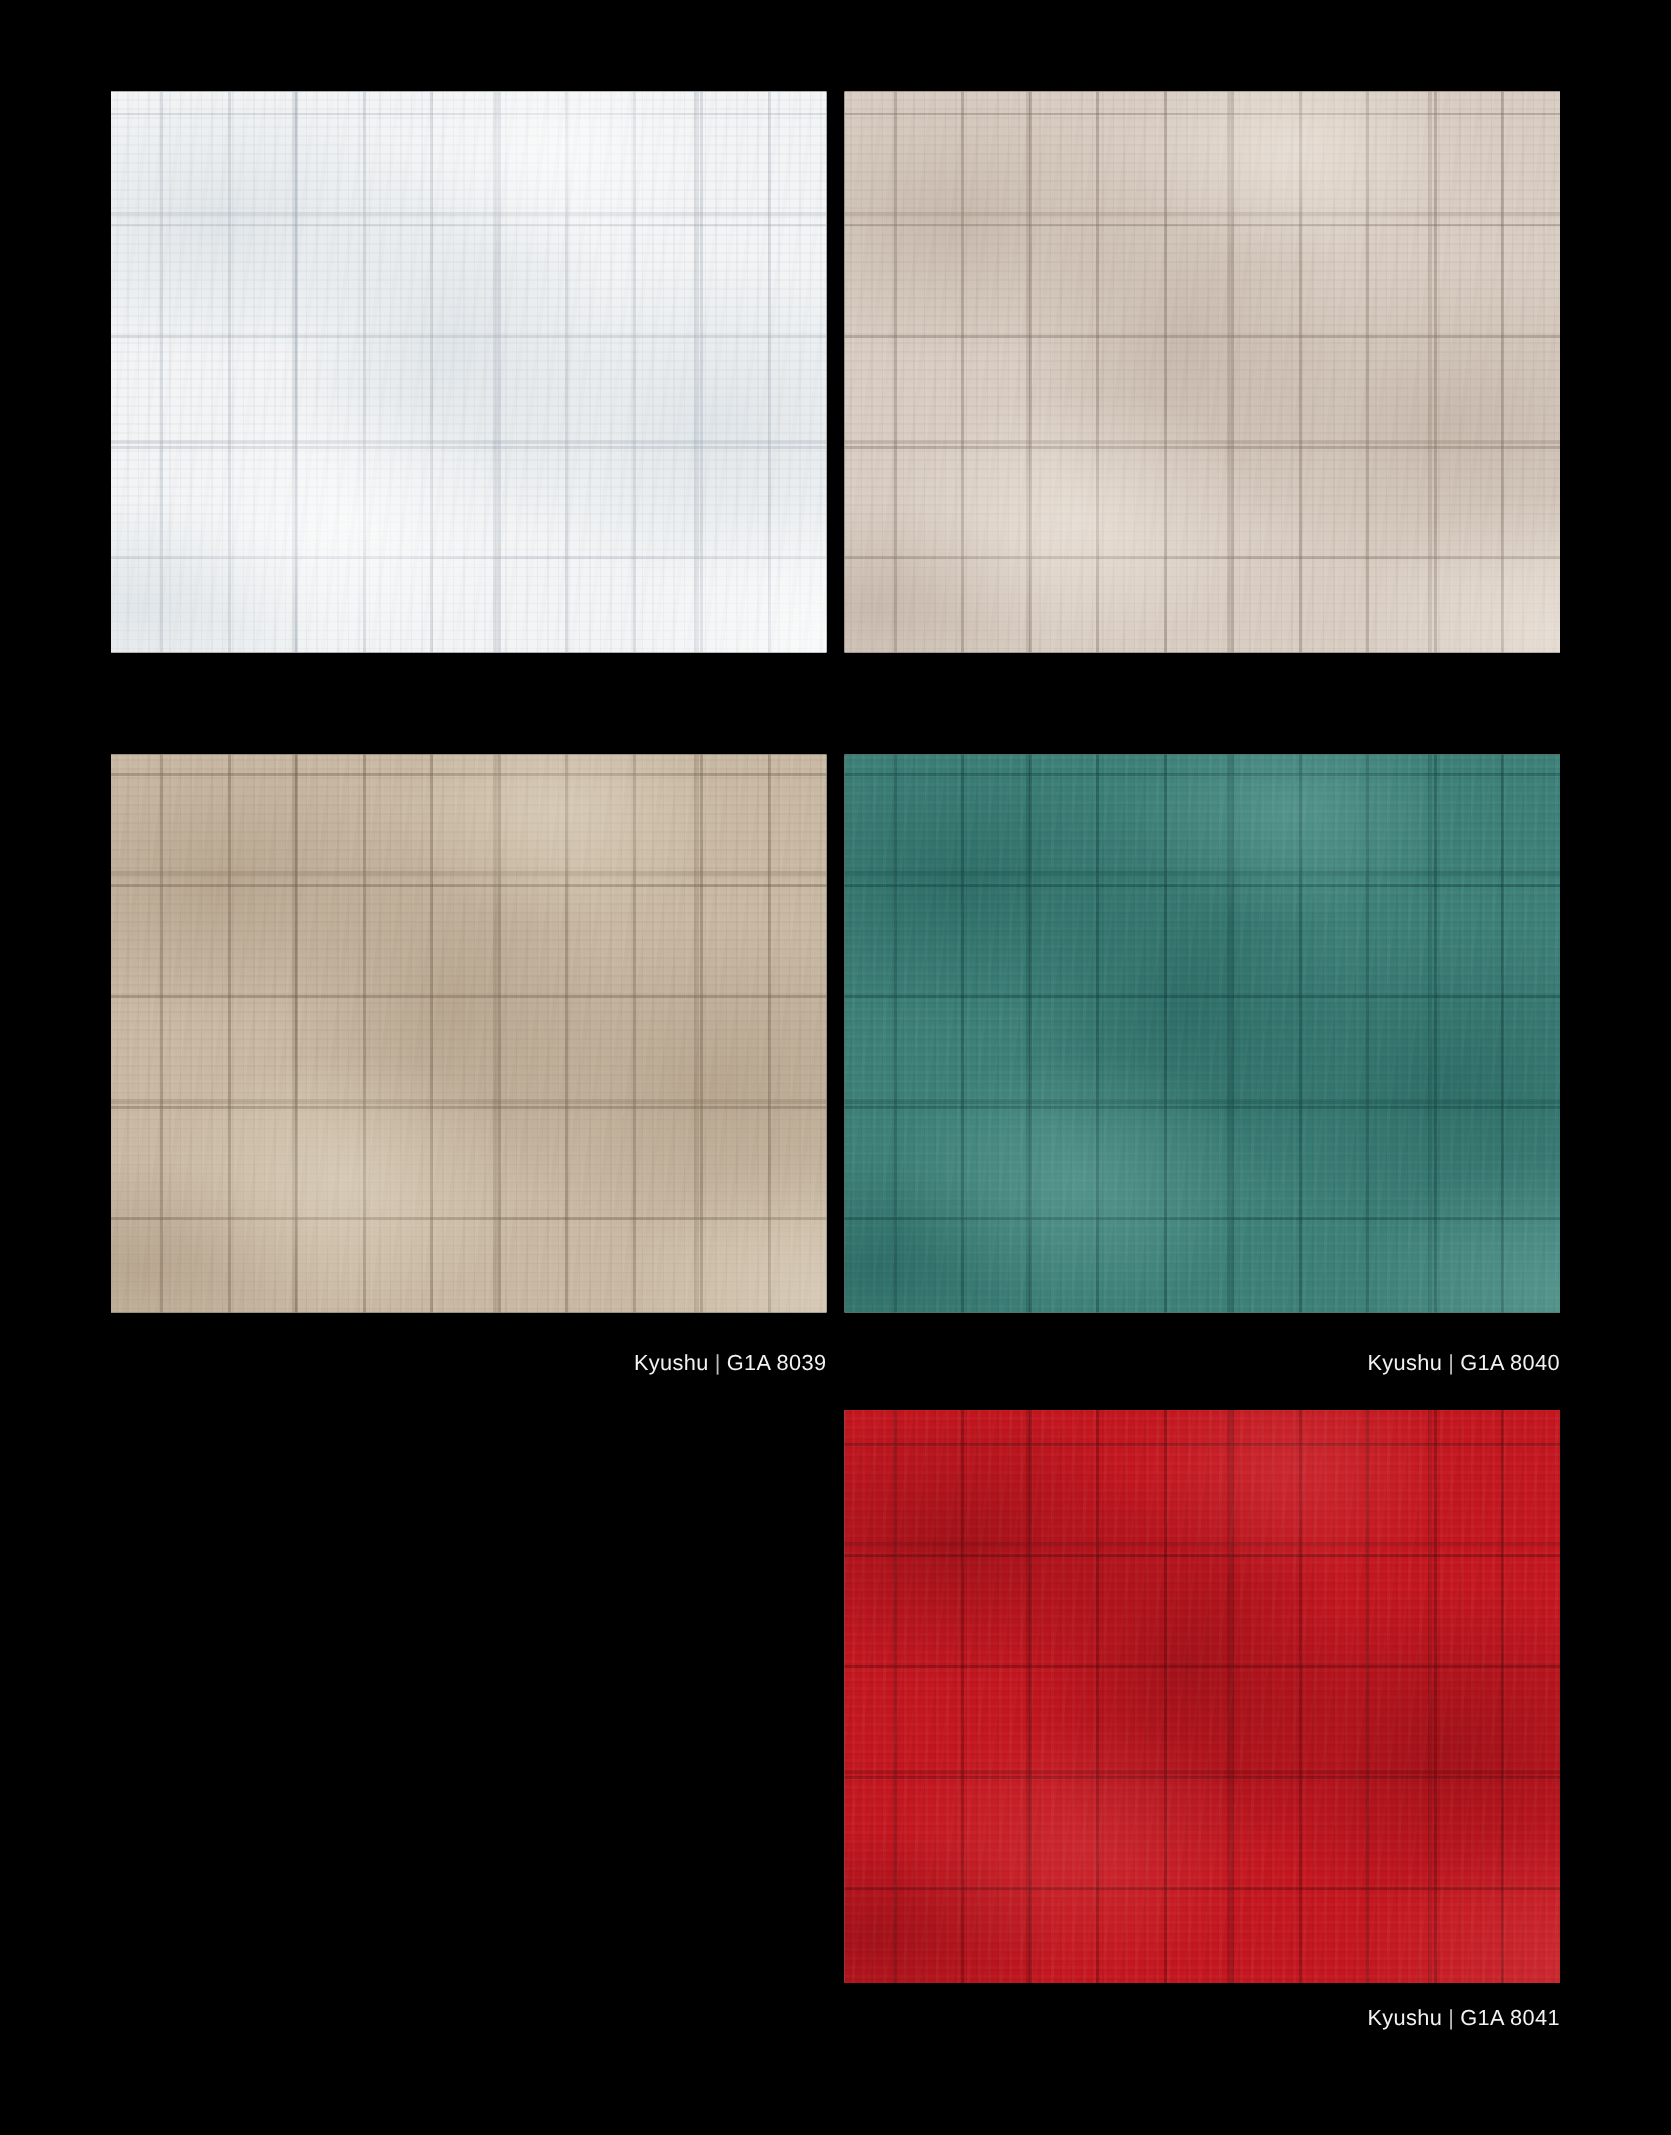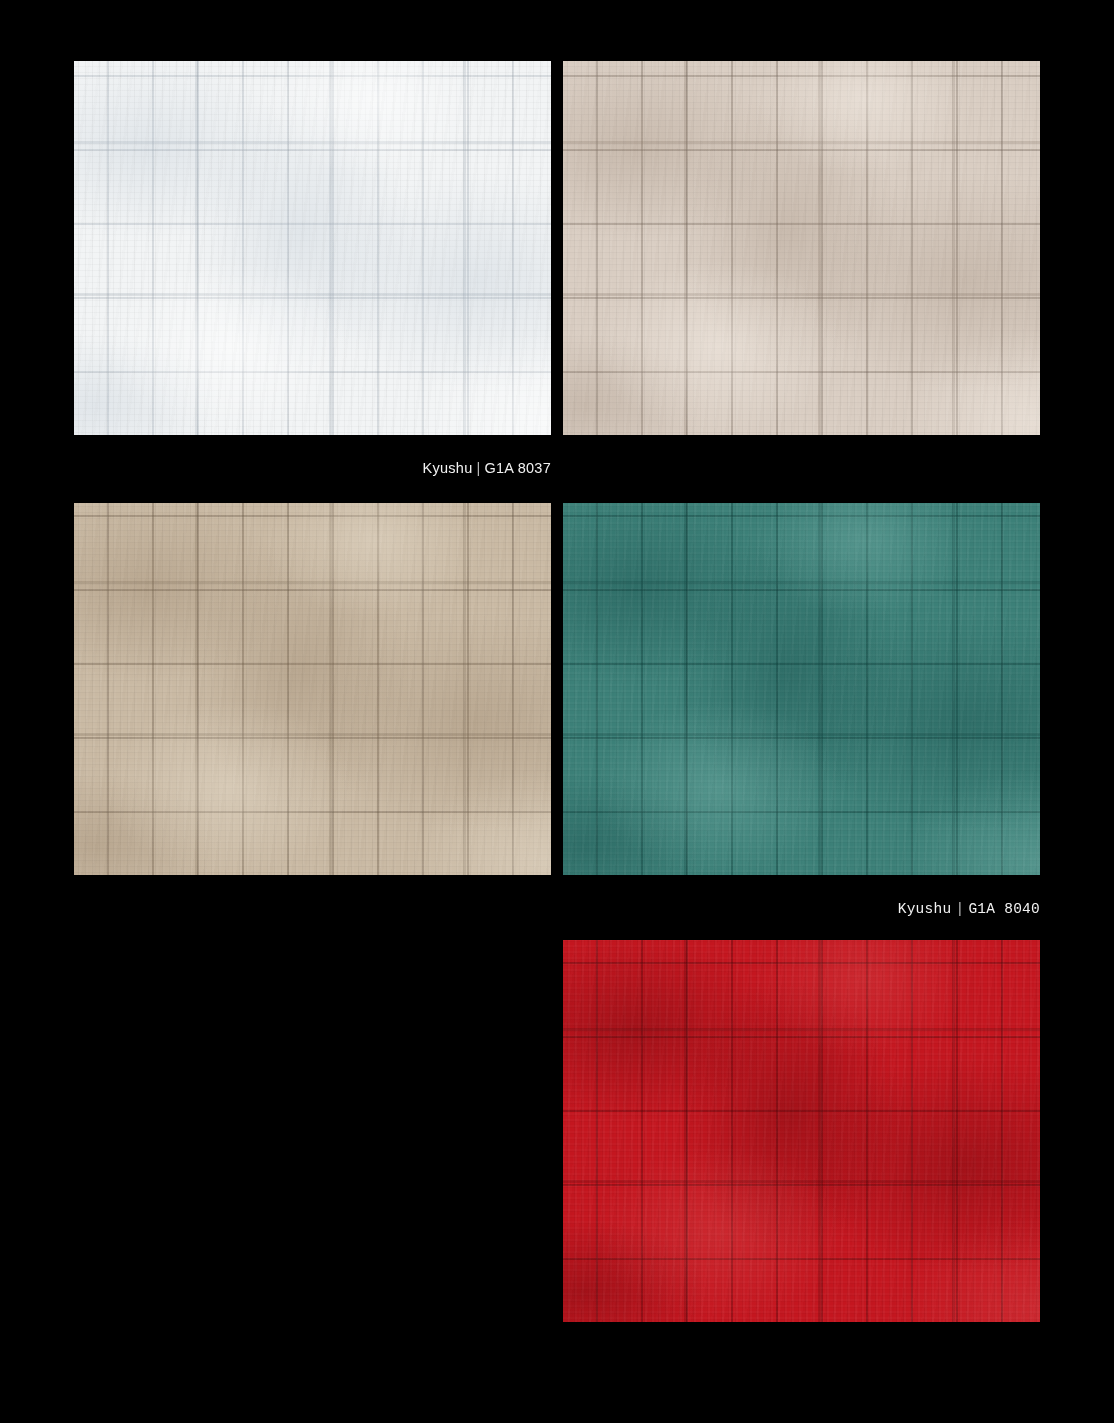--- a/index.html
+++ b/index.html
@@ -139,57 +139,57 @@
     text-align: right;
   }
   .caption .sep {
     color: #bdbdbd;
     padding: 0 4px;
     font-weight: 300;
   }
   .cap1 { left: 74px;  width: 477px; top: 461px;  }
   .cap2 { left: 563px; width: 477px; top: 461px;  }
   .cap3 { left: 74px;  width: 477px; top: 902px;  }
-  .cap4 { left: 563px; width: 477px; top: 902px; font-family: Liberation Mono, monospace;  }
+  .cap4 { left: 563px; width: 477px; top: 902px;  }
   .cap5 { left: 563px; width: 477px; top: 1339px; }
 </style>
 </head>
 <body>
 
 <div id="sheet">
 
   <div class="cell c1 r1 h1">
     <div class="swatch" style="--base:#f2f4f5; --line:rgba(150,160,170,0.30); --line2:rgba(140,152,164,0.22); --dark:rgba(176,190,203,0.26); --light:rgba(255,255,255,0.55);">
       <div class="tex"></div>
       <div class="tex2"></div>
       <div class="wash"></div>
       <div class="streak"></div>
     </div>
   </div>
-  <div class="caption cap1">
-    <span>Kyushu</span><span class="sep">|</span><span>G1A 8037</span>
-  </div>
 
   <div class="cell c2 r1 h1">
     <div class="swatch" style="--base:#d9cdc2; --line:rgba(110,96,84,0.34); --line2:rgba(120,104,90,0.22); --dark:rgba(150,130,112,0.26); --light:rgba(250,244,237,0.42);">
       <div class="tex"></div>
       <div class="tex2"></div>
       <div class="wash"></div>
       <div class="streak"></div>
     </div>
   </div>
 
   <div class="cell c1 r2 h2">
     <div class="swatch" style="--base:#c9b9a3; --line:rgba(96,80,62,0.34); --line2:rgba(108,92,72,0.22); --dark:rgba(140,118,92,0.28); --light:rgba(235,226,210,0.40);">
       <div class="tex"></div>
       <div class="tex2"></div>
       <div class="wash"></div>
       <div class="streak"></div>
     </div>
   </div>
+  <div class="caption cap3">
+    <span>Kyushu</span><span class="sep">|</span><span>G1A 8039</span>
+  </div>
 
   <div class="cell c2 r2 h2">
     <div class="swatch" style="--base:#3c8078; --line:rgba(12,58,54,0.38); --line2:rgba(16,66,62,0.26); --dark:rgba(16,68,66,0.30); --light:rgba(150,205,196,0.26);">
       <div class="tex"></div>
       <div class="tex2"></div>
       <div class="wash"></div>
       <div class="streak"></div>
     </div>
   </div>
   <div class="caption cap4">
@@ -197,14 +197,17 @@
   </div>
 
   <div class="cell c2 r3 h3">
     <div class="swatch" style="--base:#c4161f; --line:rgba(70,4,8,0.34); --line2:rgba(84,6,10,0.24); --dark:rgba(86,6,10,0.30); --light:rgba(236,120,118,0.18);">
       <div class="tex"></div>
       <div class="tex2"></div>
       <div class="wash"></div>
       <div class="streak"></div>
     </div>
   </div>
+  <div class="caption cap5">
+    <span>Kyushu</span><span class="sep">|</span><span>G1A 8041</span>
+  </div>
 
 </div>
 
 </body></html>

